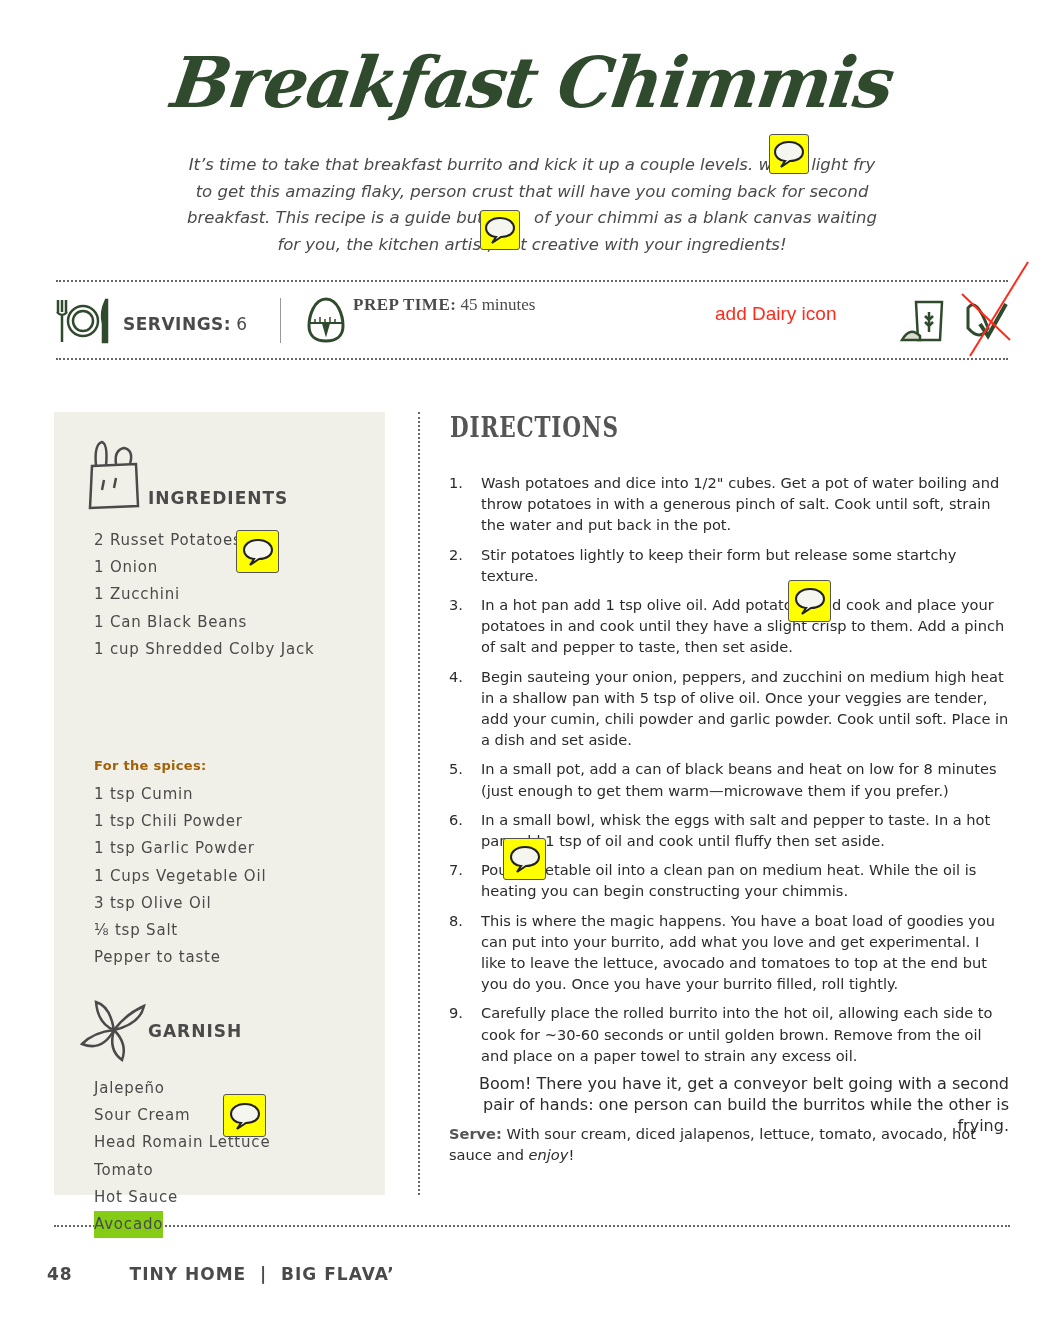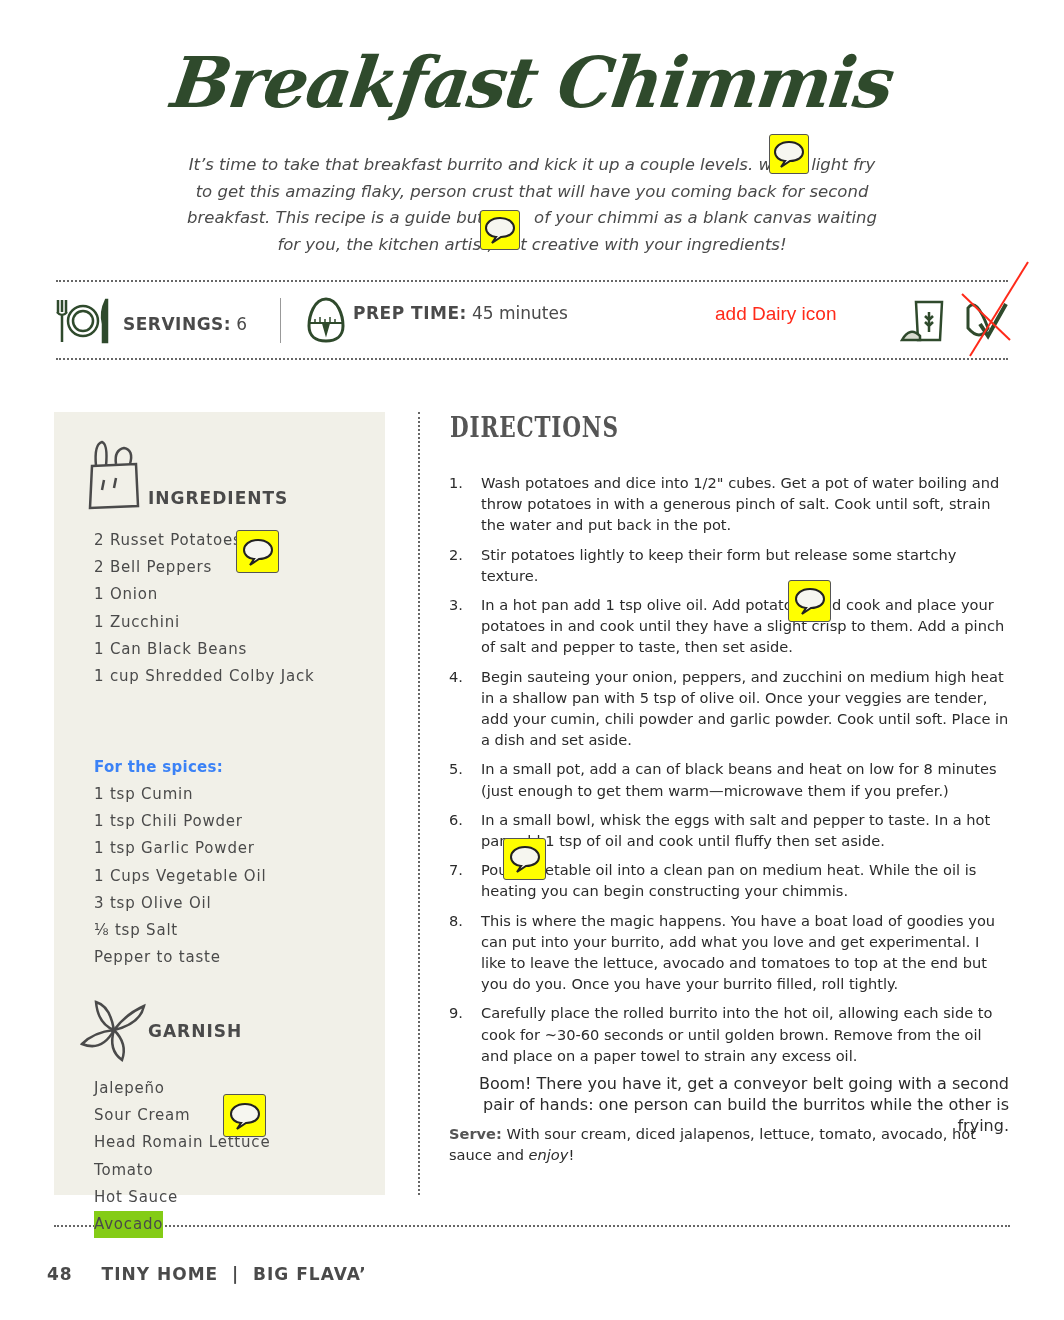--- a/index.html
+++ b/index.html
@@ -26,21 +26,21 @@
   .meta-val { font-size:17px; color:#4a4a4a; }
   .meta-sep { left:280px; top:298px; width:1px; height:45px; background:#999; }
 
   .dairy-note { left:715px; top:303px; font-family:"Liberation Sans", sans-serif;
                 font-size:19px; color:#ff2a1a; }
 
   .ing-panel { left:54px; top:412px; width:331px; height:783px; background:#f1f0e8; }
   .ing-head { font-weight:bold; font-size:17px; color:#4a4a4a; letter-spacing:1px; }
   .ing-list { list-style:none; margin:0; padding:0; }
   .ing-list li { font-size:15px; color:#4a4a4a; letter-spacing:0.8px; height:27.2px; line-height:27.2px; }
-  .spice-head { font-weight:bold; font-size:15px; color:#3b82f6; letter-spacing:0.3px; }
+  .spice-head { font-weight:bold; font-size:13px; color:#a16207; letter-spacing:0.3px; }
 
   .dir-title { left:450px; top:412px; font-family:"DejaVu Serif", serif; font-weight:bold;
                font-size:27px; color:#555; letter-spacing:1px; transform:scaleX(0.8); transform-origin:left; }
 
   .steps { left:449px; top:472px; width:560px; margin:0; padding:0; list-style:none; }
   .steps li { display:flex; font-size:14.6px; line-height:21.2px; color:#2b2b2b; margin-bottom:8px; }
   .steps .num { width:32px; flex:none; }
   .steps .txt { flex:1; }
 
   .closing { left:449px; top:1073px; width:560px; font-size:16px; line-height:21.2px; color:#2b2b2b;text-align:right; }
@@ -91,21 +91,21 @@
 </div>
 <div class="abs meta-sep"></div>
 <div class="abs" style="left:306px;top:296px;">
   <svg width="40" height="48" viewBox="0 0 40 48" fill="none" stroke="#2f4a2c" stroke-width="3">
     <path d="M20 3 C8 3 3 20 3 30 C3 40 10 45 20 45 C30 45 37 40 37 30 C37 20 32 3 20 3 Z"></path>
     <path d="M4 27 H36" stroke-width="2"></path>
     <path d="M9 27 V23 M14 27 V21 M19 27 V23 M24 27 V21 M29 27 V23" stroke-width="1.5"></path>
     <path d="M18 29 L20 36 L22 29 Z" fill="#2f4a2c"></path>
   </svg>
 </div>
-<div class="abs" style="left:353px;top:303px;">
+<div class="abs" style="left:353px;top:295px;font-family:Liberation Serif, serif;">
   <span class="meta-label">PREP TIME:</span>
   <span class="meta-val">45 minutes</span>
 </div>
 <div class="abs dairy-note">add Dairy icon</div>
 <div class="abs" style="left:900px;top:296px;">
   <svg width="50" height="48" viewBox="0 0 50 48" fill="none" stroke="#2f4a2c" stroke-width="2.5">
     <path d="M16 6 H42 L40 44 H18 Z"></path>
     <path d="M29 16 V36 M25 20 L29 24 L33 20 M25 26 L29 30 L33 26"></path>
     <path d="M2 44 Q10 30 20 40 L20 44 Z" fill="#d8dccf"></path>
   </svg>
@@ -127,21 +127,20 @@
     <path d="M6 26 L50 24 L52 66 L4 68 Z"></path>
     <path d="M10 26 Q8 4 16 2 Q22 4 20 26"></path>
     <path d="M30 24 Q28 10 38 8 Q48 10 44 24"></path>
     <path d="M18 40 L16 50 M30 38 L28 48"></path>
   </svg>
 </div>
 <div class="abs ing-head" style="left:148px;top:488px;">INGREDIENTS</div>
 
 <ul class="abs ing-list" style="left:94px;top:527px;">
   <li>2 Russet Potatoes</li>
-  <li>2 Bell Peppers</li>
   <li>1 Onion</li>
   <li>1 Zucchini</li>
   <li>1 Can Black Beans</li>
   <li>1 cup Shredded Colby Jack</li>
 </ul>
 
 <div class="abs comment" style="left:236px;top:530px;width:43px;height:43px;">
   <svg width="34" height="30" viewBox="0 0 34 30">
       <path d="M17 3 C8 3 3 8 3 13 C3 18 8 22 13 22 L9 28 L18 22 C26 22 31 18 31 13 C31 8 26 3 17 3 Z" fill="#f6f6f0" stroke="#222" stroke-width="2"></path>
     </svg>
@@ -235,14 +234,14 @@
 </div>
 
 <div class="abs closing">Boom! There you have it, get a conveyor belt going with a second pair of hands: one person can build the burritos while the other is frying.</div>
 <div class="abs serve">
   <b>Serve:</b><span> With sour cream, diced jalapenos, lettuce, tomato, avocado, hot sauce and </span><em>enjoy</em><span>!</span>
 </div>
 
 <div class="abs dots dots-h3"></div>
 <div class="abs footer">
   <span class="pg">48</span>
-  <span style="white-space:pre;">TINY HOME  |  BIG FLAVA’</span>
+  <span style="white-space:pre;margin-left:28px;">TINY HOME  |  BIG FLAVA’</span>
 </div>
 
 </body></html>

